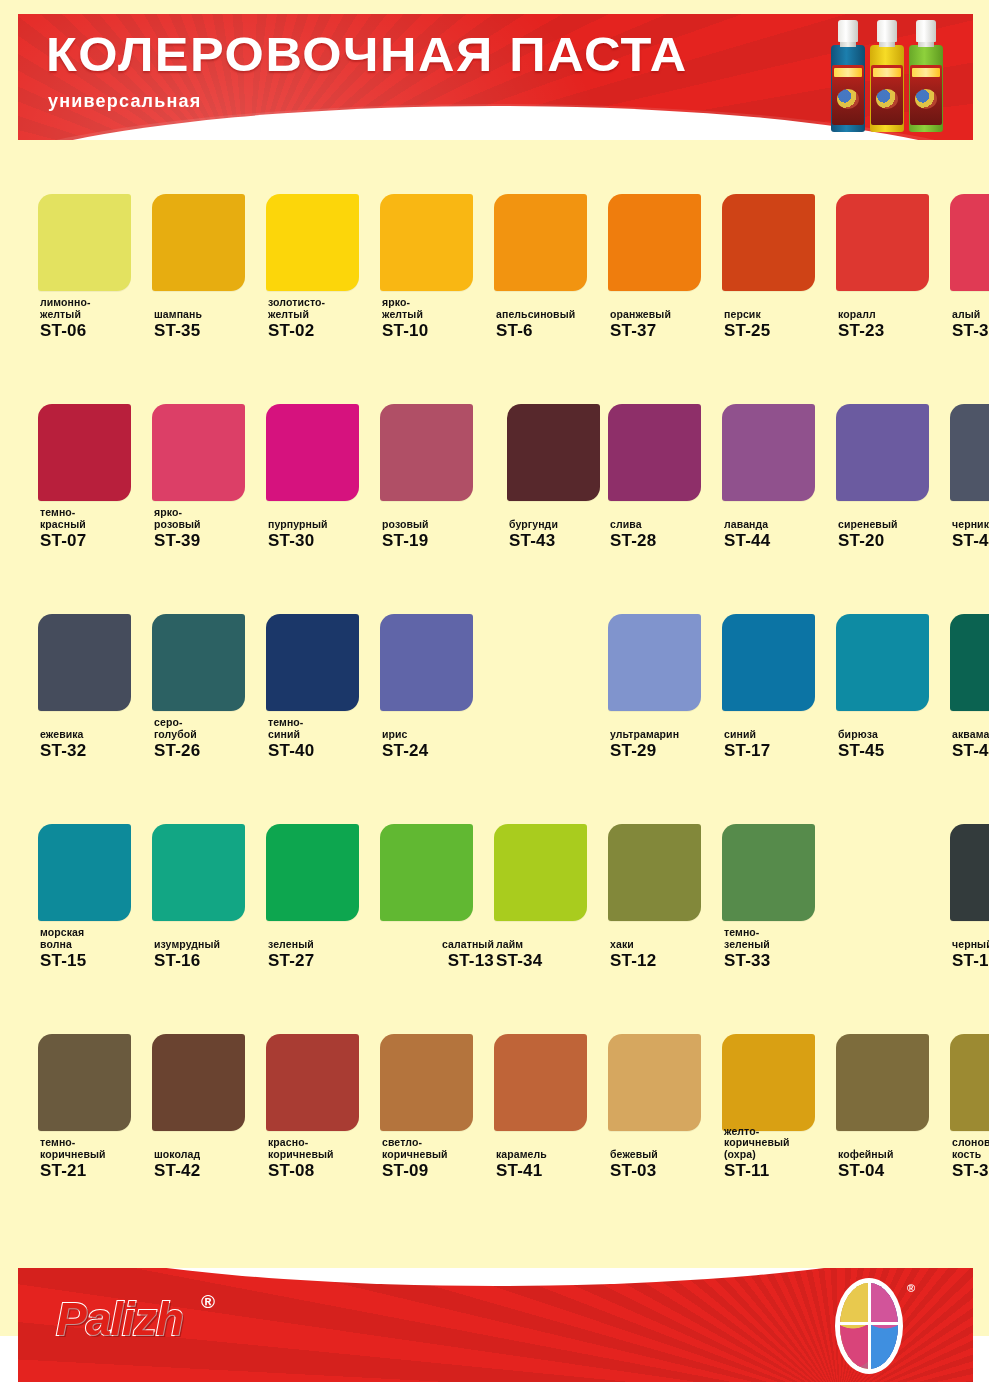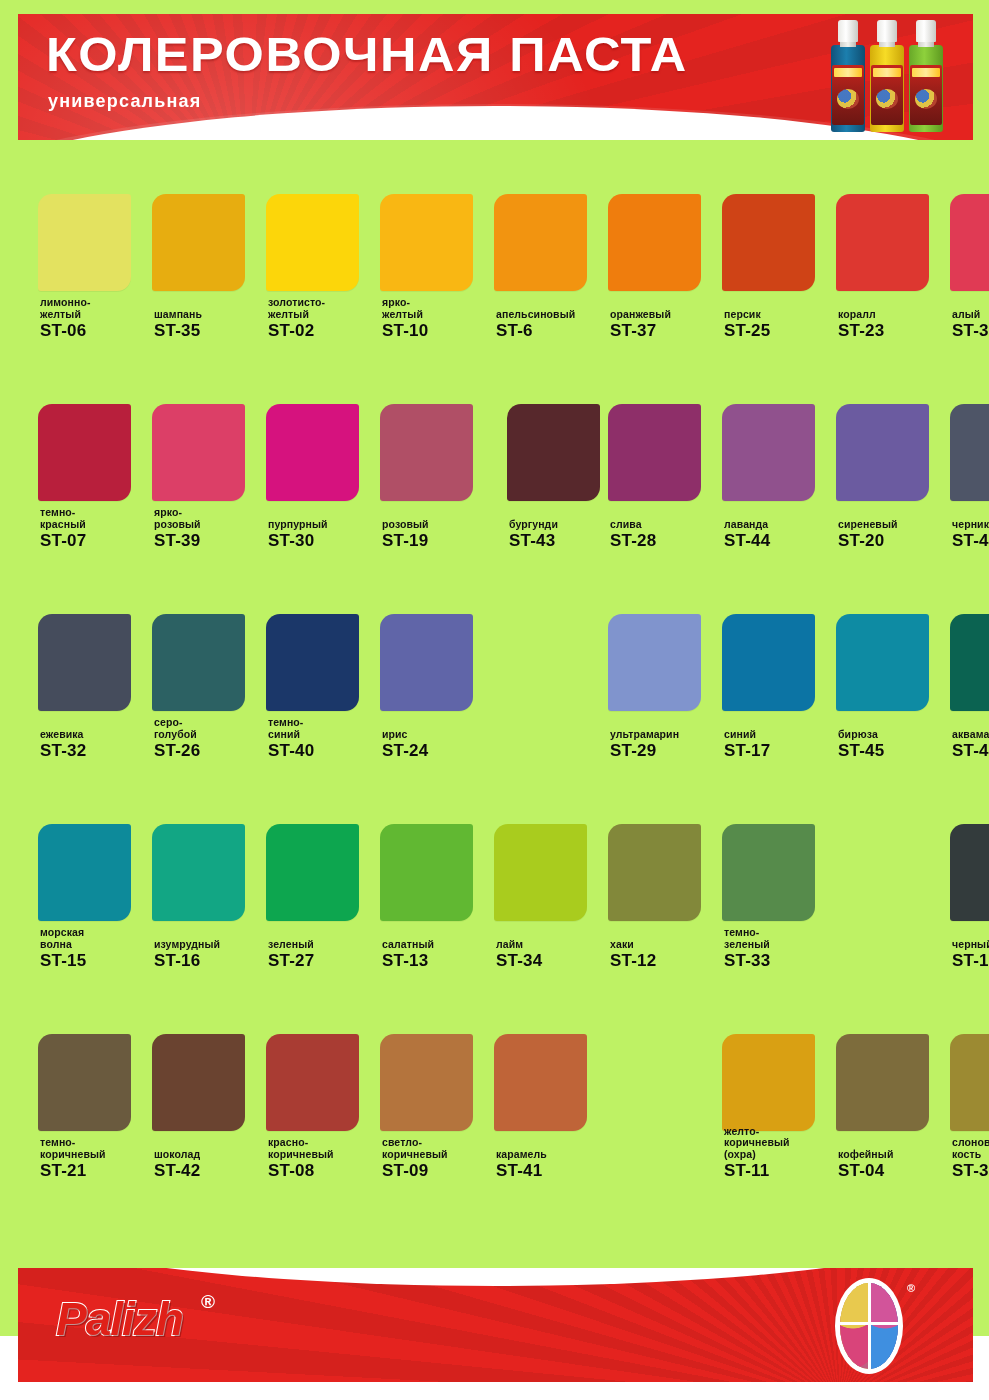--- a/index.html
+++ b/index.html
@@ -2,21 +2,21 @@
 <html><head>
 <meta charset="utf-8">
 <style>
   * { margin:0; padding:0; box-sizing:border-box; }
   html, body {
     width:989px; height:1400px;
     background:#ffffff;
     font-family:"Liberation Sans", sans-serif;
     overflow:hidden;
   }
-  .page { position:relative; width:989px; height:1336px; background:#bef264; }
+  .page { position:relative; width:989px; height:1336px; background:#fef9c3; }
 
   
   .header {
     position:absolute; left:18px; top:14px; width:955px; height:126px;
     background:
       radial-gradient(ellipse 680px 420px at 22% 105%, rgba(255,255,255,0.20) 0%, rgba(255,255,255,0.0) 55%),
       repeating-conic-gradient(from 0deg at 24% 140%,
         #e4231f 0deg 3.2deg, #d8231f 3.2deg 6.4deg),
       linear-gradient(180deg,#e8271f 0%, #dd2420 100%);
     overflow:hidden;
@@ -426,21 +426,21 @@
             <div class="ccode">ST-16</div>
           </div>
         </div>
         <div class="cell" style="left: 266px;">
           <div class="swatch" style="background: rgb(13, 166, 79);"></div>
           <div class="caption">
             <div class="cname">зеленый</div>
             <div class="ccode">ST-27</div>
           </div>
         </div>
-        <div class="cell" style="left: 380px;">
+        <div class="cell" style="left: 380px; text-align: right;">
           <div class="swatch" style="background: rgb(97, 184, 50);"></div>
           <div class="caption">
             <div class="cname">салатный</div>
             <div class="ccode">ST-13</div>
           </div>
         </div>
         <div class="cell" style="left: 494px;">
           <div class="swatch" style="background: rgb(169, 204, 30);"></div>
           <div class="caption">
             <div class="cname">лайм</div>
@@ -500,20 +500,27 @@
             <div class="cname">светло-
 коричневый</div>
             <div class="ccode">ST-09</div>
           </div>
         </div>
         <div class="cell" style="left: 494px;">
           <div class="swatch" style="background: rgb(191, 100, 56);"></div>
           <div class="caption">
             <div class="cname">карамель</div>
             <div class="ccode">ST-41</div>
+          </div>
+        </div>
+        <div class="cell" style="left: 608px;">
+          <div class="swatch" style="background: rgb(214, 167, 95);"></div>
+          <div class="caption">
+            <div class="cname">бежевый</div>
+            <div class="ccode">ST-03</div>
           </div>
         </div>
         <div class="cell" style="left: 722px;">
           <div class="swatch" style="background: rgb(217, 160, 19);"></div>
           <div class="caption">
             <div class="cname">желто-
 коричневый
 (охра)</div>
             <div class="ccode">ST-11</div>
           </div>

